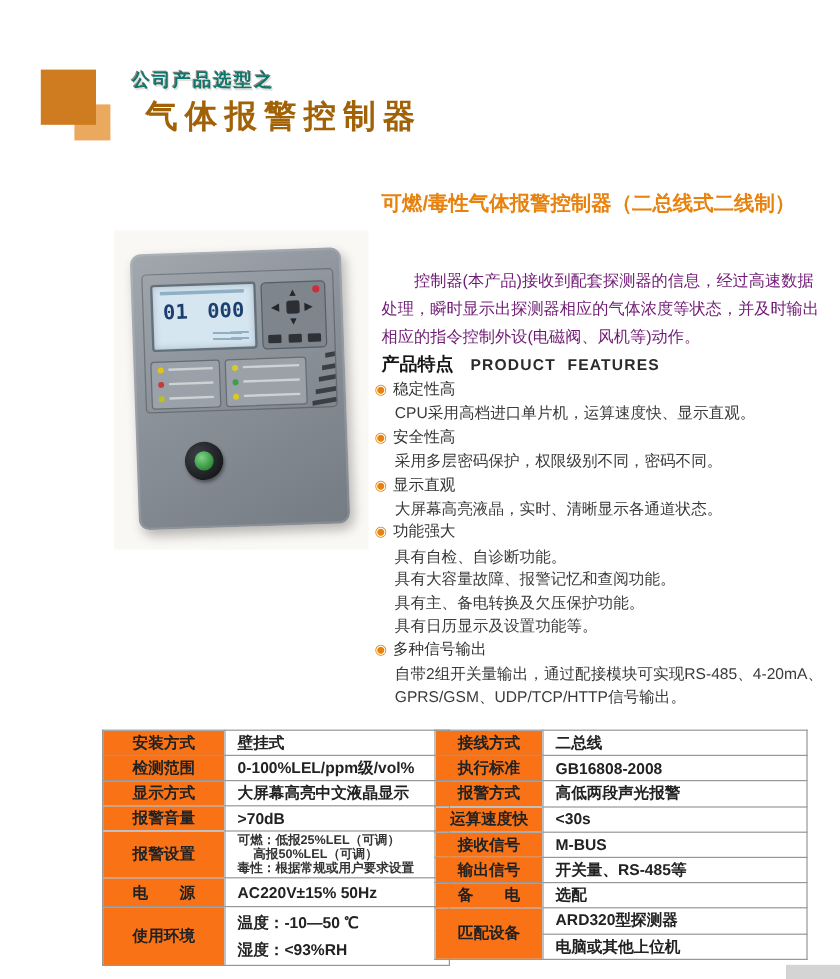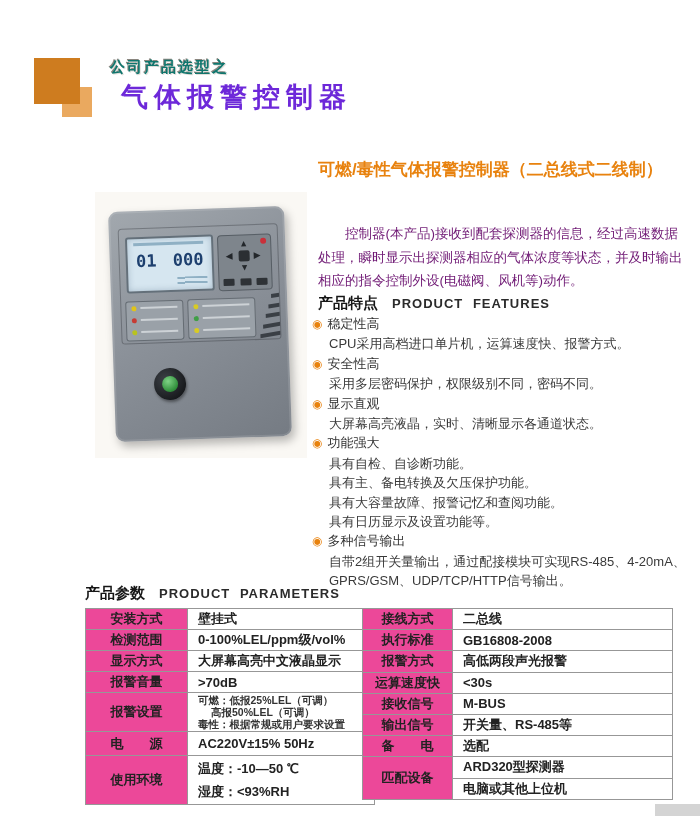--- a/index.html
+++ b/index.html
@@ -5,21 +5,21 @@
   html,body{margin:0;padding:0;background:#fff;}
   #page{position:relative;width:700px;height:816px;background:#ffffff;overflow:hidden;
         font-family:"Liberation Sans",sans-serif;color:#333;}
   .abs{position:absolute;}
 
   
   .sq-dark{left:34px;top:58px;width:46px;height:46px;background:#ce7c1f;z-index:2;}
   .sq-light{left:62px;top:87px;width:30px;height:30px;background:#eaa95f;z-index:1;}
   .eyebrow{left:110px;top:58px;font-size:15px;font-weight:bold;letter-spacing:2px;
            color:#0f766e;text-shadow:1px 1px 0 #e3e0db,-1px -1px 0 #8a867f;}
-  .page-title{left:121px;top:79px;font-size:27px;font-weight:bold;letter-spacing:6px;color:#6d28d9;}
+  .page-title{left:121px;top:79px;font-size:27px;font-weight:bold;letter-spacing:6px;color:#a16207;}
 
   
   .photo{left:95px;top:192px;width:212px;height:266px;background:#faf8f4;}
   .device{position:absolute;left:17px;top:17px;width:176px;height:230px;border-radius:9px;
           transform:rotate(-2deg);
           background:linear-gradient(150deg,#a2a8ae 0%,#8b9199 45%,#757b83 100%);
           box-shadow:3px 5px 10px rgba(0,0,0,.28), inset 0 0 0 2px rgba(255,255,255,.12);}
   .panel-frame{position:absolute;left:9px;top:17px;width:158px;height:114px;
                border:1px solid rgba(40,44,48,.35);border-radius:4px;}
   .lcd{position:absolute;left:16px;top:26px;width:84px;height:52px;background:#d6e6f0;
@@ -64,21 +64,21 @@
   .sec-features{left:318px;top:294px;}
   .features{left:312px;top:314px;width:382px;font-size:13px;color:#3a3a3a;}
   .feat-title{line-height:19.4px;color:#333;}
   .bullet{color:#e8820e;font-size:12px;margin-right:5px;}
   .feat-line{line-height:19.4px;padding-left:17px;}
 
   
   .sec-params{left:85px;top:584px;}
   table{border-collapse:collapse;table-layout:fixed;}
   td{border:1px solid #979797;font-size:13px;color:#222;overflow:hidden;}
-  td.lbl{background:#ec4899;font-weight:bold;text-align:center;}
+  td.lbl{background:#f97316;font-weight:bold;text-align:center;}
   td.val{background:#ffffff;font-weight:bold;padding:0 0 0 10px;}
   .tbl-left{left:85px;top:608px;width:277px;}
   .tbl-right{left:362px;top:608px;width:298px;}
   .tbl-left td.lbl{width:99px;} .tbl-left td.val{width:176px;}
   .tbl-right td.lbl{width:87px;} .tbl-right td.val{width:209px;}
   .r22{height:21px;} .r21{height:20px;} .r40{height:39px;} .r25{height:24px;margin-top:31px;} .r50{height:49px;}
   .rr{height:21.2px;}
   .small-line{font-size:10.5px;line-height:12px;font-weight:bold;color:#333;}
   .small-indent{margin-left:13px;}
   .two-line{line-height:23px;}
@@ -164,47 +164,44 @@
 
   <div class="abs profile-body">控制器(本产品)接收到配套探测器的信息，经过高速数据处理，瞬时显示出探测器相应的气体浓度等状态，并及时输出相应的指令控制外设(电磁阀、风机等)动作。</div>
 
   <div class="abs sec-features sec-heading">
     <span>产品特点</span><span class="en">PRODUCT FEATURES</span>
   </div>
 
   <div class="abs features">
     <div>
       <div class="feat-title"><span class="bullet">◉</span><span>稳定性高</span></div>
-      <div class="feat-line">CPU采用高档进口单片机，运算速度快、报警方式。</div>
+      <div class="feat-line">CPU采用高档进口单片机，运算速度快、显示直观。</div>
     </div>
     <div>
       <div class="feat-title"><span class="bullet">◉</span><span>安全性高</span></div>
       <div class="feat-line">采用多层密码保护，权限级别不同，密码不同。</div>
     </div>
     <div>
       <div class="feat-title"><span class="bullet">◉</span><span>显示直观</span></div>
       <div class="feat-line">大屏幕高亮液晶，实时、清晰显示各通道状态。</div>
     </div>
     <div>
       <div class="feat-title"><span class="bullet">◉</span><span>功能强大</span></div>
       <div class="feat-line">具有自检、自诊断功能。</div>
+      <div class="feat-line">具有大容量故障、报警记忆和查阅功能。</div>
       <div class="feat-line">具有主、备电转换及欠压保护功能。</div>
-      <div class="feat-line">具有大容量故障、报警记忆和查阅功能。</div>
       <div class="feat-line">具有日历显示及设置功能等。</div>
     </div>
     <div>
       <div class="feat-title"><span class="bullet">◉</span><span>多种信号输出</span></div>
       <div class="feat-line">自带2组开关量输出，通过配接模块可实现RS-485、4-20mA、</div>
       <div class="feat-line">GPRS/GSM、UDP/TCP/HTTP信号输出。</div>
     </div>
   </div>
 
-  <div class="abs sec-params sec-heading">
-    <span>产品参数</span><span class="en">PRODUCT PARAMETERS</span>
-  </div>
 
   <table class="abs tbl-left">
     <tbody>
         <tr class="r22">
       <td class="lbl">安装方式</td>
       <td class="val">壁挂式</td>
     </tr>
     <tr class="r21">
       <td class="lbl">检测范围</td>
       <td class="val">0-100%LEL/ppm级/vol%</td>

